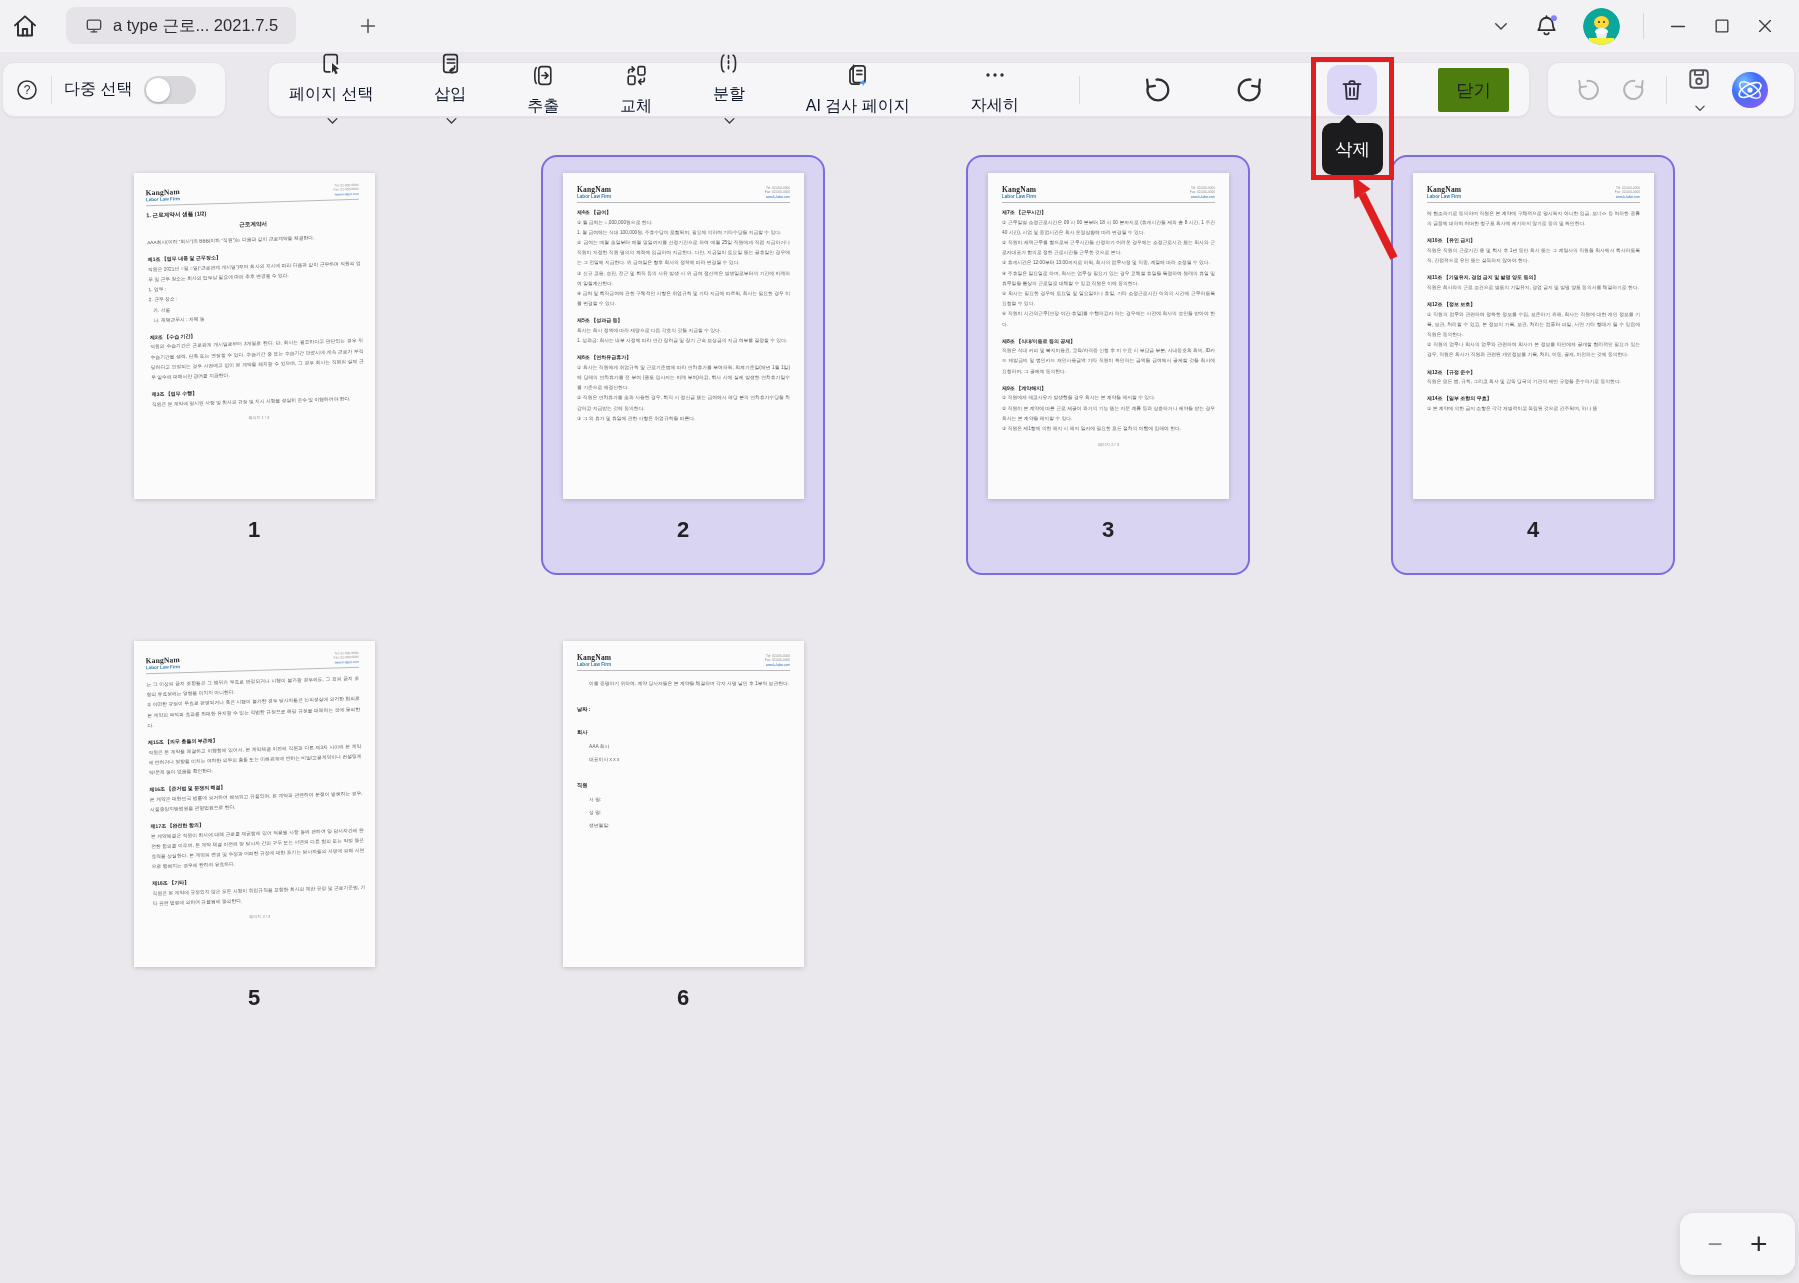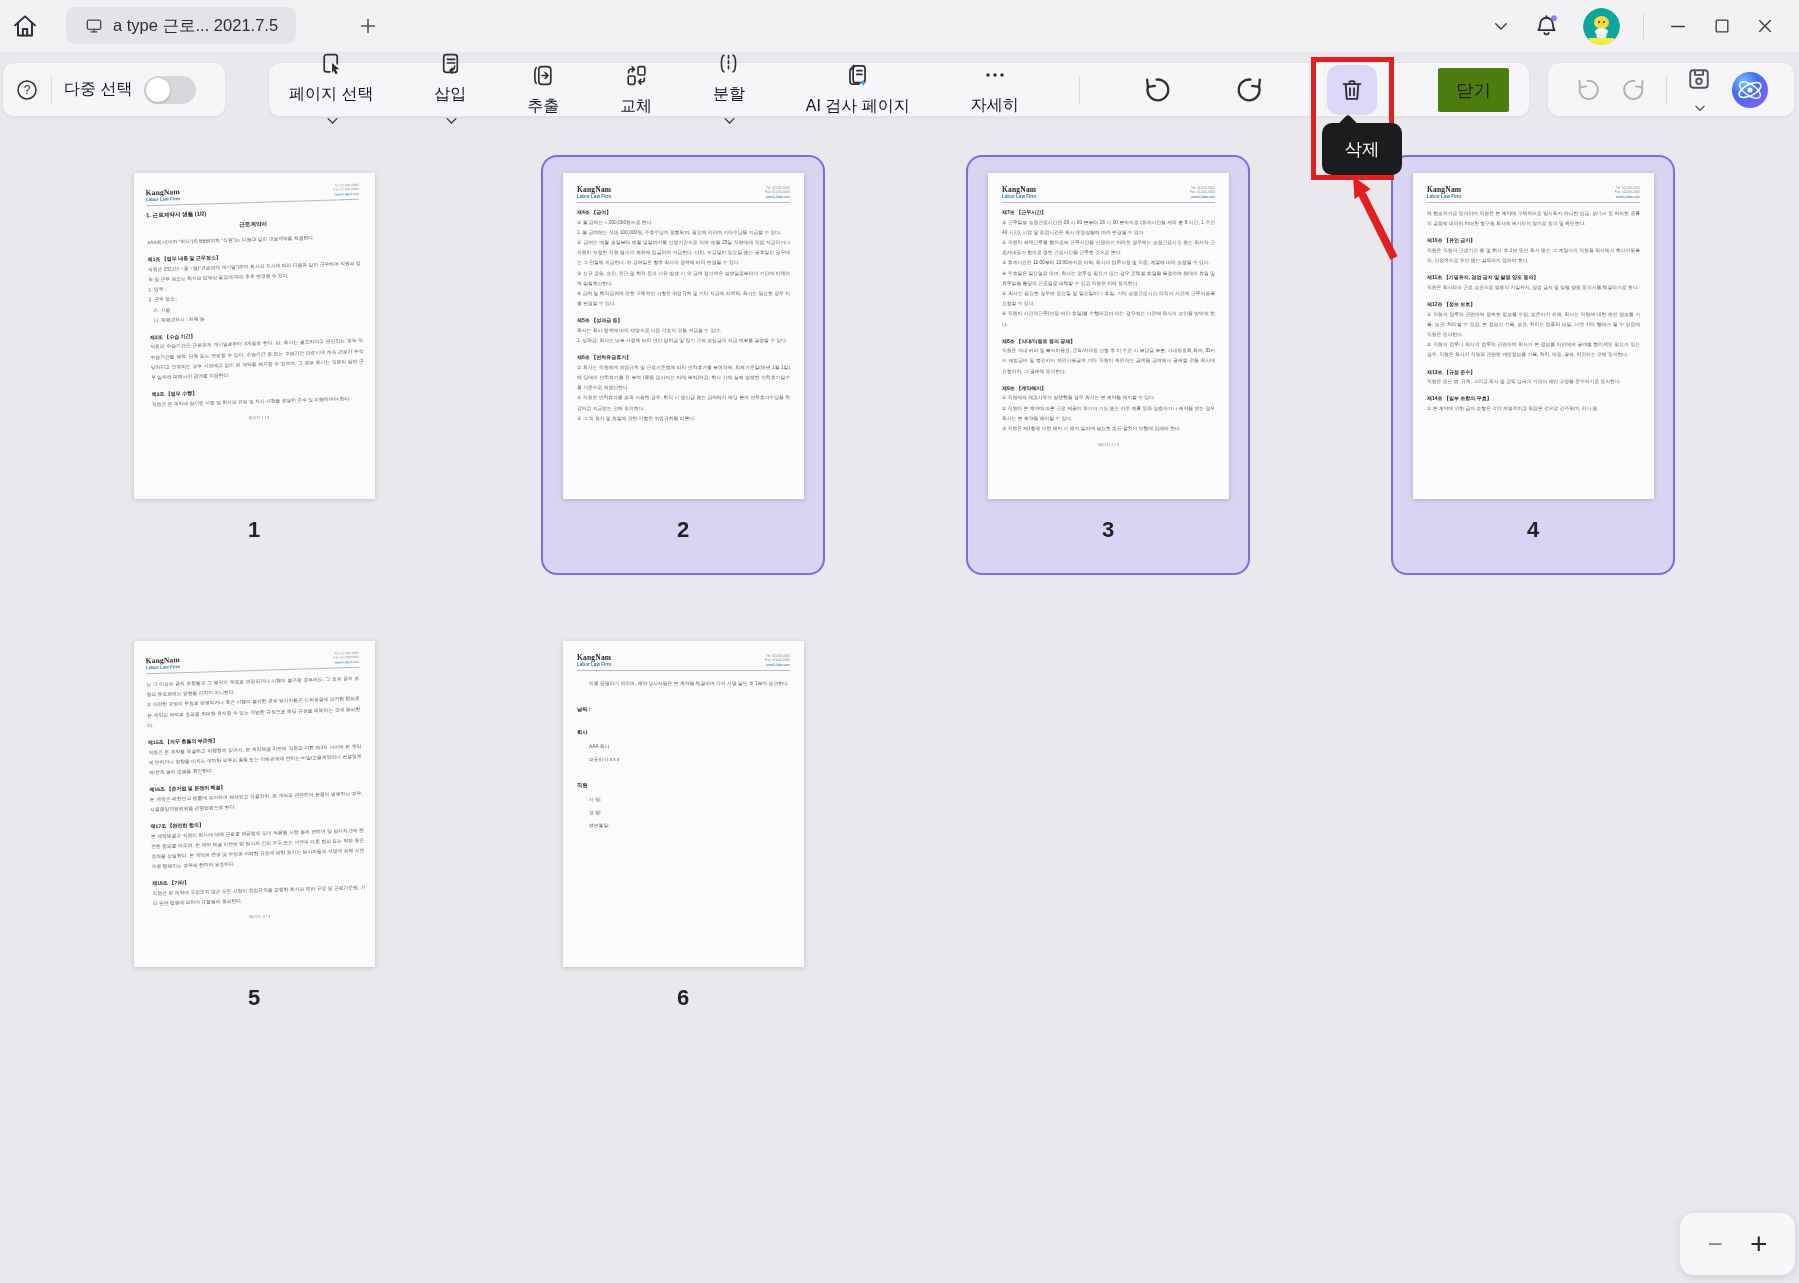--- a/index.html
+++ b/index.html
@@ -29,21 +29,21 @@
   .toggle { width:52px; height:28px; border-radius:14px; background:#d9d7dc; position:relative; cursor:pointer; }
   .knob { position:absolute; left:2px; top:2px; width:24px; height:24px; border-radius:50%; background:#fff; box-shadow:0 1px 3px rgba(0,0,0,.25); }
   .icon-btn { display:flex; align-items:center; justify-content:center; cursor:pointer; }
   .trash-wrap { position:relative; width:50px; height:50px; }
   .trash-btn { width:50px; height:50px; border-radius:12px; background:#dcd7f6; display:flex; align-items:center; justify-content:center; cursor:pointer; }
   .close-btn { background:#4d7c0f; border-radius:2px; padding:10px 18px; font-size:17.5px; cursor:pointer; }
   .muted svg { opacity:.42; }
 
   
   .red-rect { position:absolute; left:-16px; top:-8px; width:83px; height:123px; border:5px solid #e02020; z-index:55; pointer-events:none; }
-  .tooltip { position:absolute; left:-5px; top:58px; width:80px; height:52px; background:#1c1c1f; border-radius:10px; color:#fff; display:flex; align-items:center; justify-content:center; font-size:17.5px; z-index:56; }
+  .tooltip { position:absolute; left:-5px; top:58px; width:61px; height:52px; background:#1c1c1f; border-radius:10px; color:#fff; display:flex; align-items:center; justify-content:center; font-size:17.5px; z-index:56; }
   .tooltip::before { content:""; position:absolute; top:-6px; left:19px; width:14px; height:14px; background:#1c1c1f; transform:rotate(45deg); border-radius:3px; }
   .arrow-svg { position:absolute; left:0; top:0; overflow:visible; z-index:60; pointer-events:none; }
 
   
   .card { position:absolute; width:284px; height:420px; border-radius:16px; border:2px solid transparent; }
   .card.selected { background:#d8d4f1; border-color:#7b6ce0; }
   .page { position:absolute; left:20px; top:16px; width:241px; height:326px; background:#fcfbfc; box-shadow:0 1px 5px rgba(0,0,0,.18); overflow:hidden; }
   .page-inner { position:absolute; inset:0; padding:12px 14px 10px 14px; }
   .page-inner.tilt { transform:rotate(-1.7deg); transform-origin:50% 30%; }
   .doc-header { display:flex; justify-content:space-between; align-items:flex-end; border-bottom:1px solid #b9b9be; padding-bottom:3px; margin-bottom:6px; }

